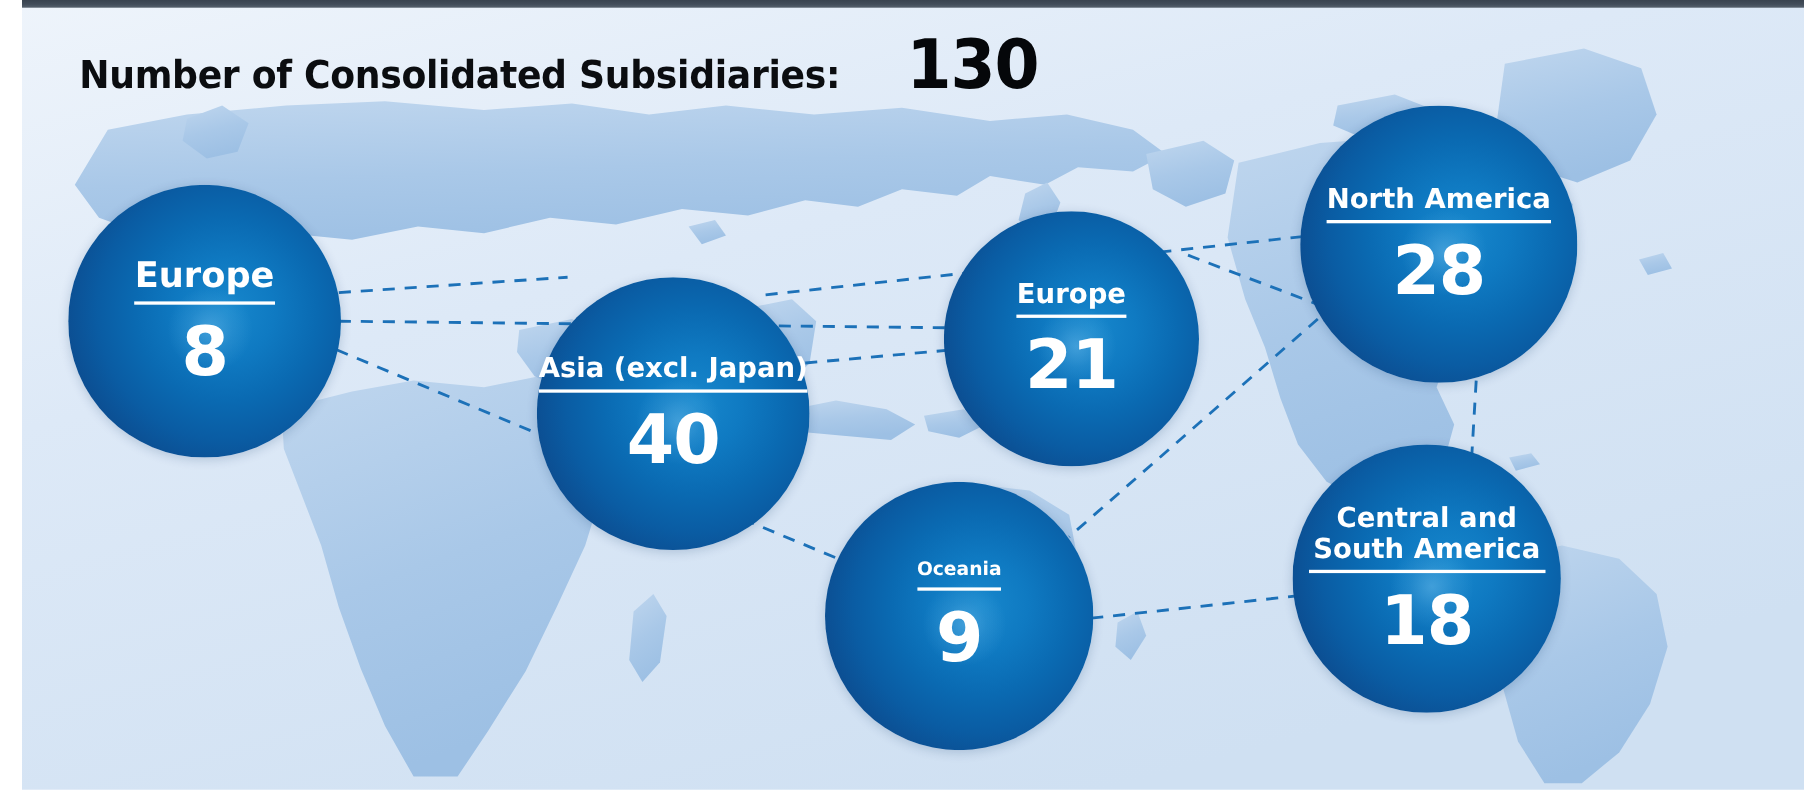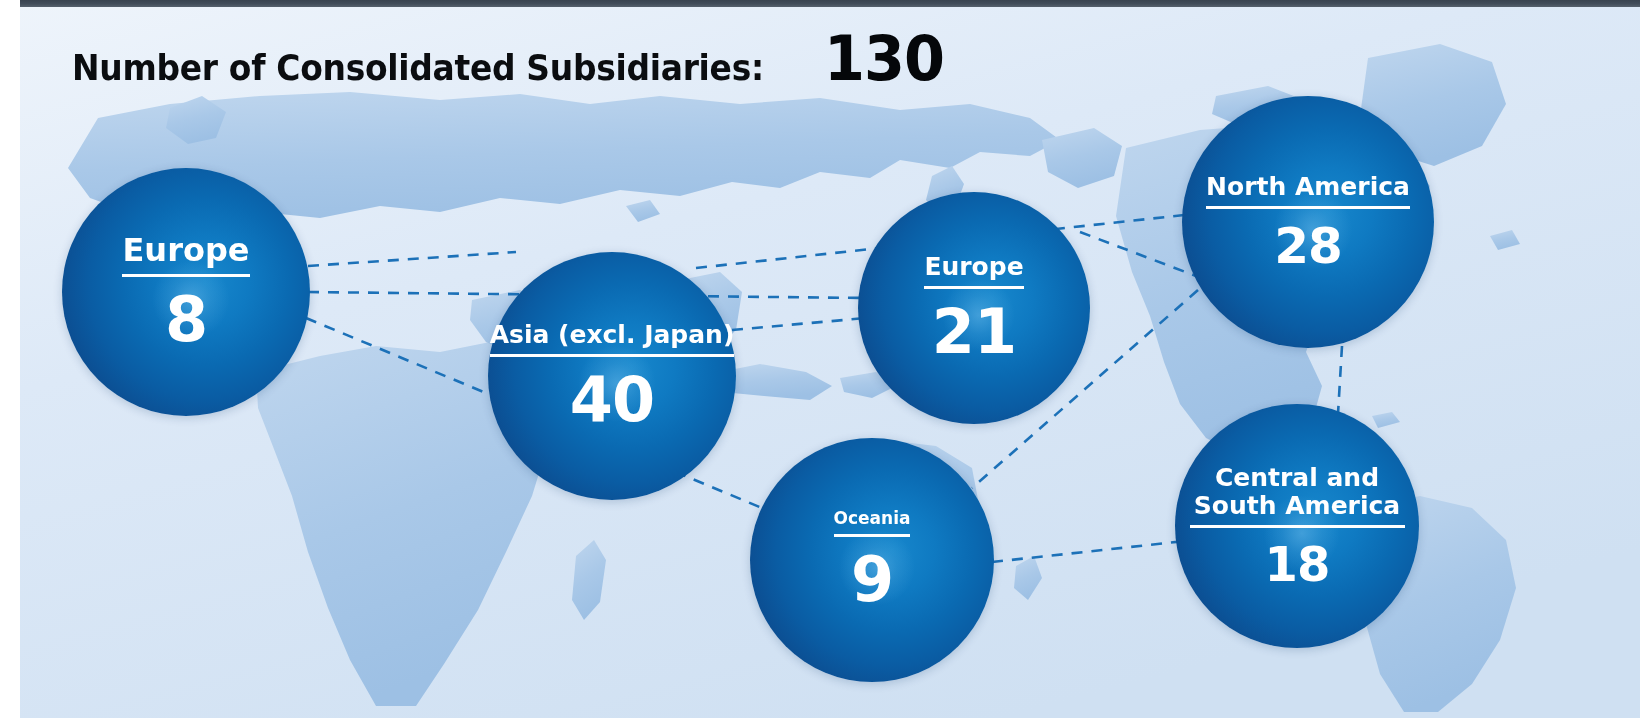--- a/index.html
+++ b/index.html
@@ -133,25 +133,25 @@
   #bub-oceania  { left: 730px;  top: 438px; width: 244px; height: 244px; }
   #bub-central  { left: 1155px; top: 404px; width: 244px; height: 244px; }
 
   #bub-europe  .b-label { font-size: 32px; }
   #bub-europe  .b-value { font-size: 62px; }
   #bub-asia    .b-label { font-size: 25px; }
   #bub-asia    .b-value { font-size: 62px; }
   #bub-japan   .b-label { font-size: 25px; }
   #bub-japan   .b-value { font-size: 62px; }
   #bub-north   .b-label { font-size: 25px; }
-  #bub-north   .b-value { font-size: 50px; }
+  #bub-north   .b-value { font-size: 62px; }
   #bub-oceania .b-label { font-size: 17px; }
   #bub-oceania .b-value { font-size: 62px; }
   #bub-central .b-label { font-size: 25px; width: 215px; }
-  #bub-central .b-value { font-size: 48px; }
+  #bub-central .b-value { font-size: 62px; }
 </style>
 </head>
 <body>
 
 <div id="stage">
 
   <div id="mapLayer">
     <svg viewBox="0 0 1640 718" xmlns="http://www.w3.org/2000/svg">
       <defs>
         <linearGradient id="oceanGrad" x1="0" y1="0" x2="0.6" y2="1">

